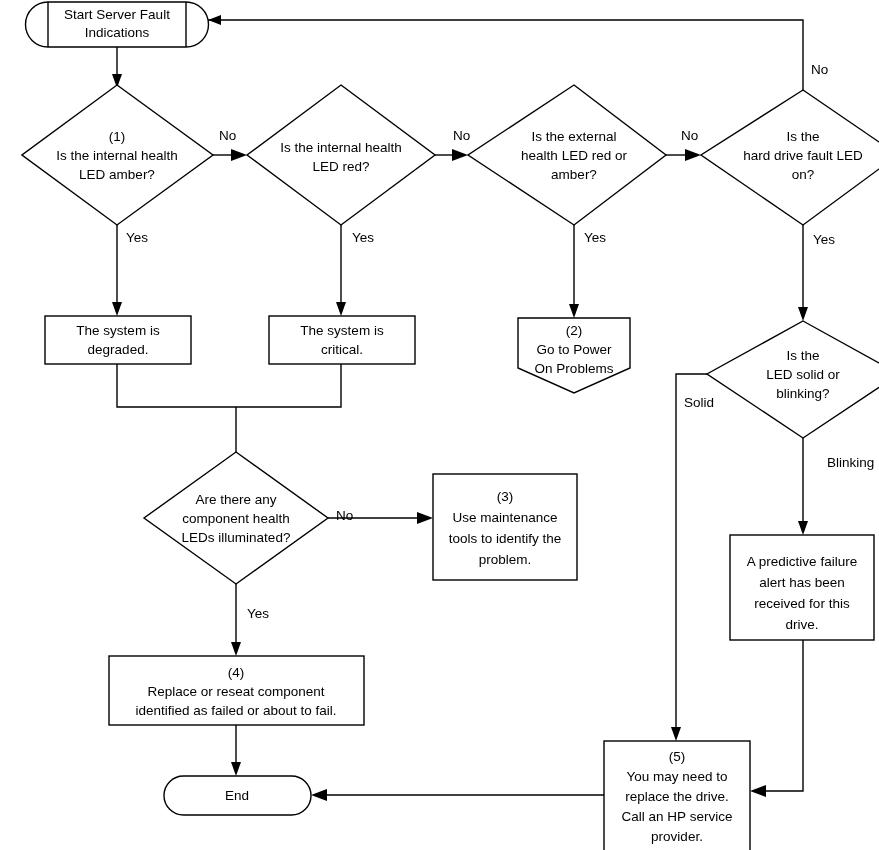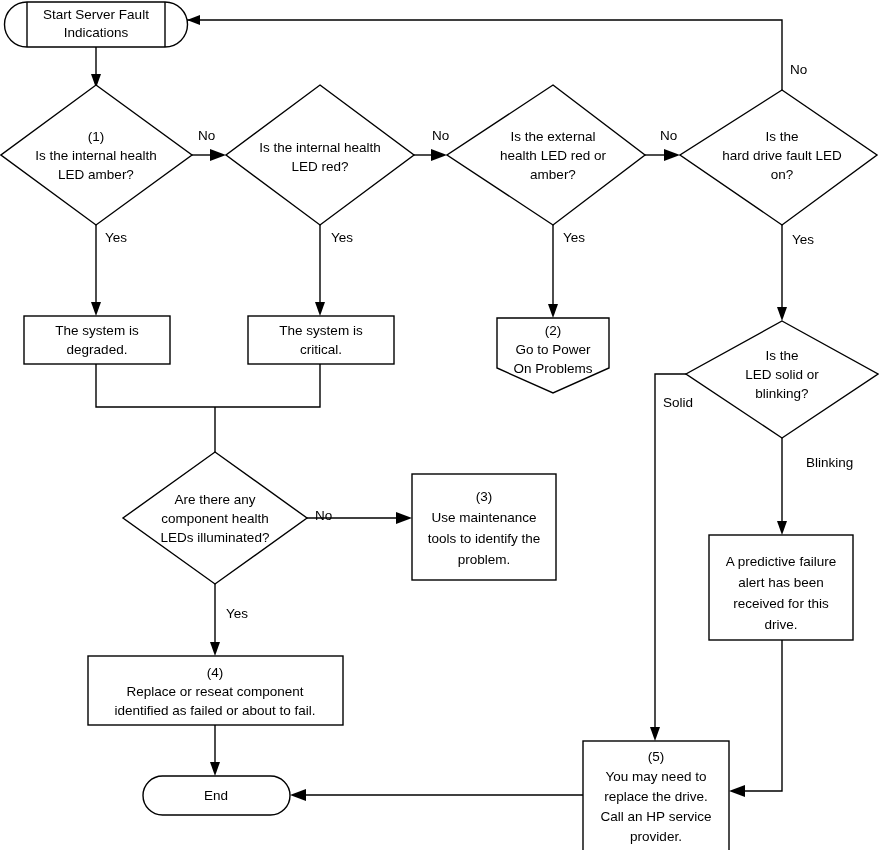--- a/index.html
+++ b/index.html
@@ -10,20 +10,21 @@
   body {
     width: 879px;
     height: 850px;
     font-family: "Liberation Sans", sans-serif;
     overflow: hidden;
   }
   #flowchart-root {
     position: relative;
     width: 752px;
     height: 850px;
+    padding-left: 21px;
   }
   svg#flow-svg {
     display: block;
     width: 879px;
     height: 850px;
   }
   .shape-outline {
     fill: #ffffff;
     stroke: #000000;
     stroke-width: 1.4;

